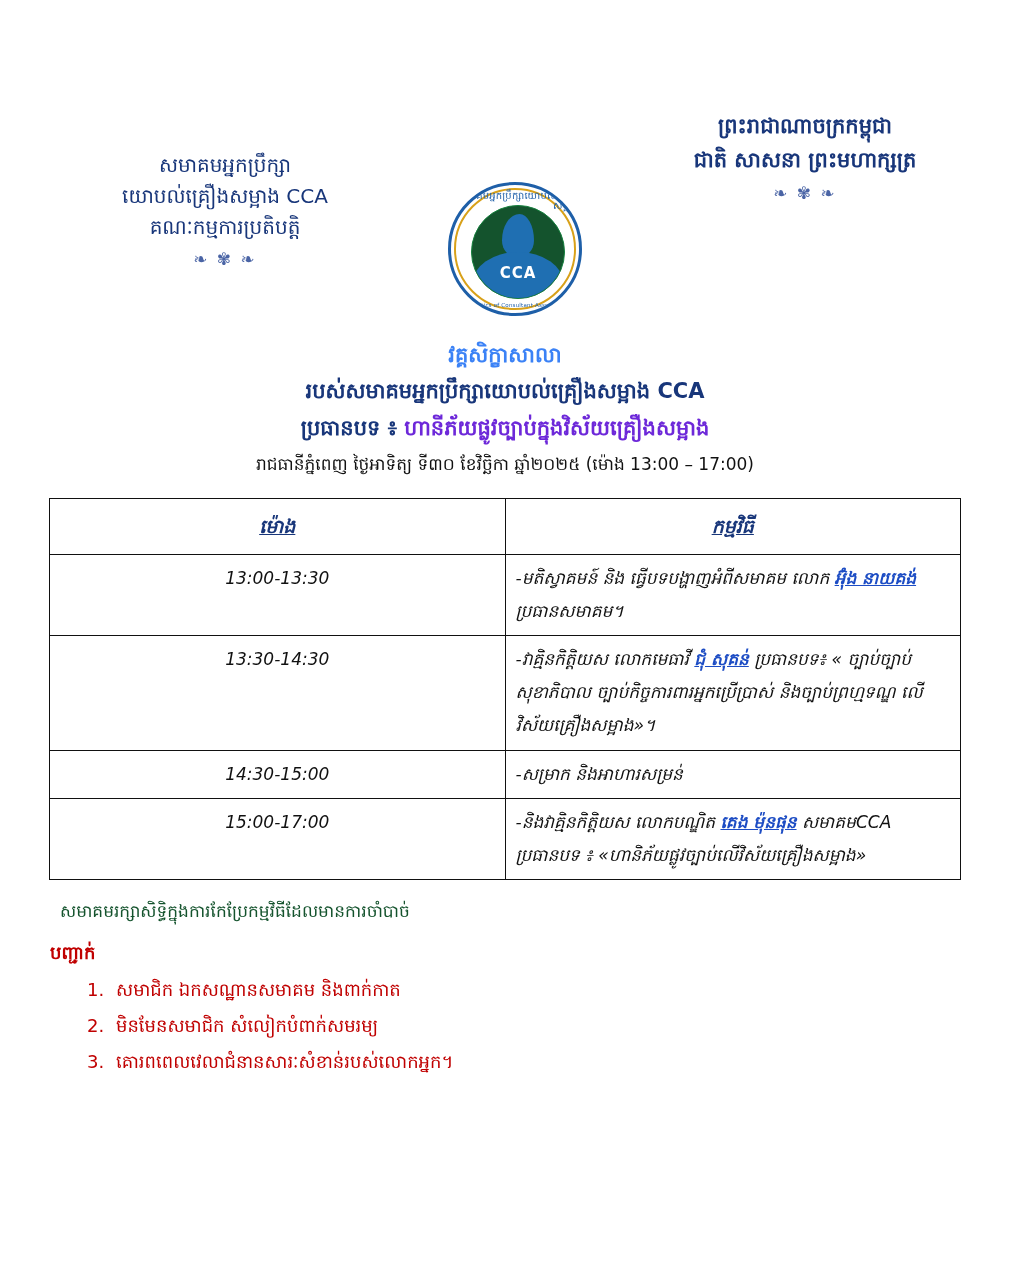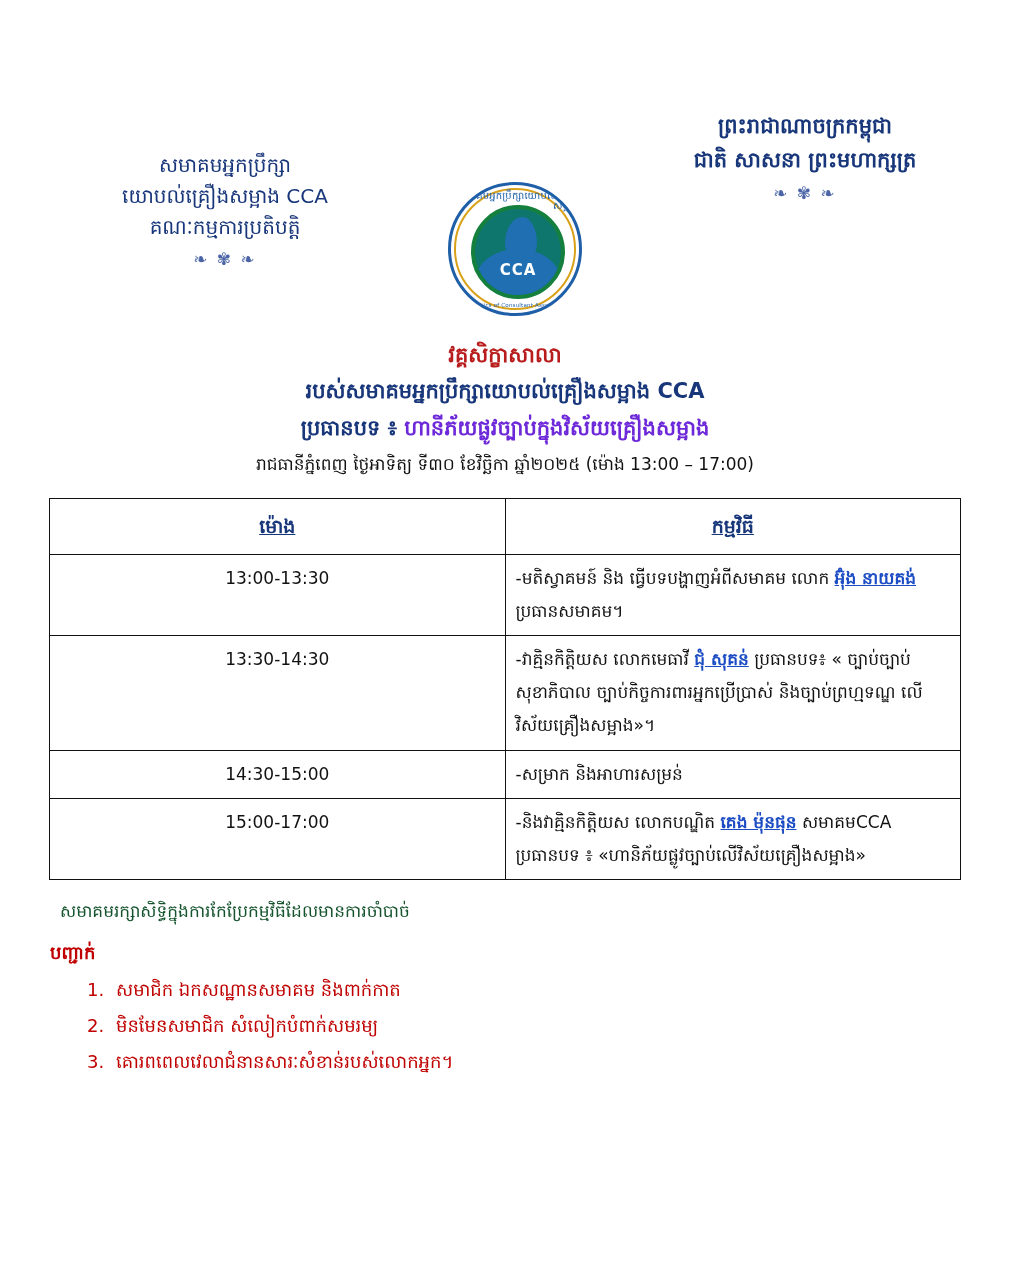--- a/index.html
+++ b/index.html
@@ -97,22 +97,22 @@
     line-height: 1;
     letter-spacing: .2px;
   }
   .logo .inner-circle {
     position: absolute;
     top: 20px;
     left: 20px;
     width: 94px;
     height: 94px;
     border-radius: 50%;
-    background: #0f766e;
-    border: 4px solid #15803d;
+    background: #14532d;
+    border: 1px solid #15803d;
     box-sizing: border-box;
     overflow: hidden;
   }
   .logo .wave {
     position: absolute;
     bottom: 0;
     left: 0;
     right: 0;
     height: 46px;
     background: #1f6fb2;
@@ -148,21 +148,21 @@
     color: #1e5fa8;
     letter-spacing: .2px;
   }
 
   
   .title-block {
     text-align: center;
     margin-top: 22px;
   }
   .t1 {
-    color: #b91c1c;
+    color: #3b82f6;
     font-size: 21px;
     font-weight: bold;
     line-height: 1.7;
   }
   .t2 {
     color: #18367a;
     font-size: 21px;
     font-weight: bold;
     line-height: 1.7;
   }
@@ -180,20 +180,21 @@
     font-size: 17px;
     line-height: 1.8;
   }
 
   
   table.agenda {
     border-collapse: collapse;
     margin: 18px auto 0 auto;
     width: 912px;
     table-layout: fixed;
+    font-style: italic;
   }
   table.agenda th, table.agenda td {
     border: 1px solid #111;
     padding: 7px 10px;
     vertical-align: top;
     font-size: 17px;
     line-height: 1.95;
   }
   table.agenda th {
     text-align: center;

